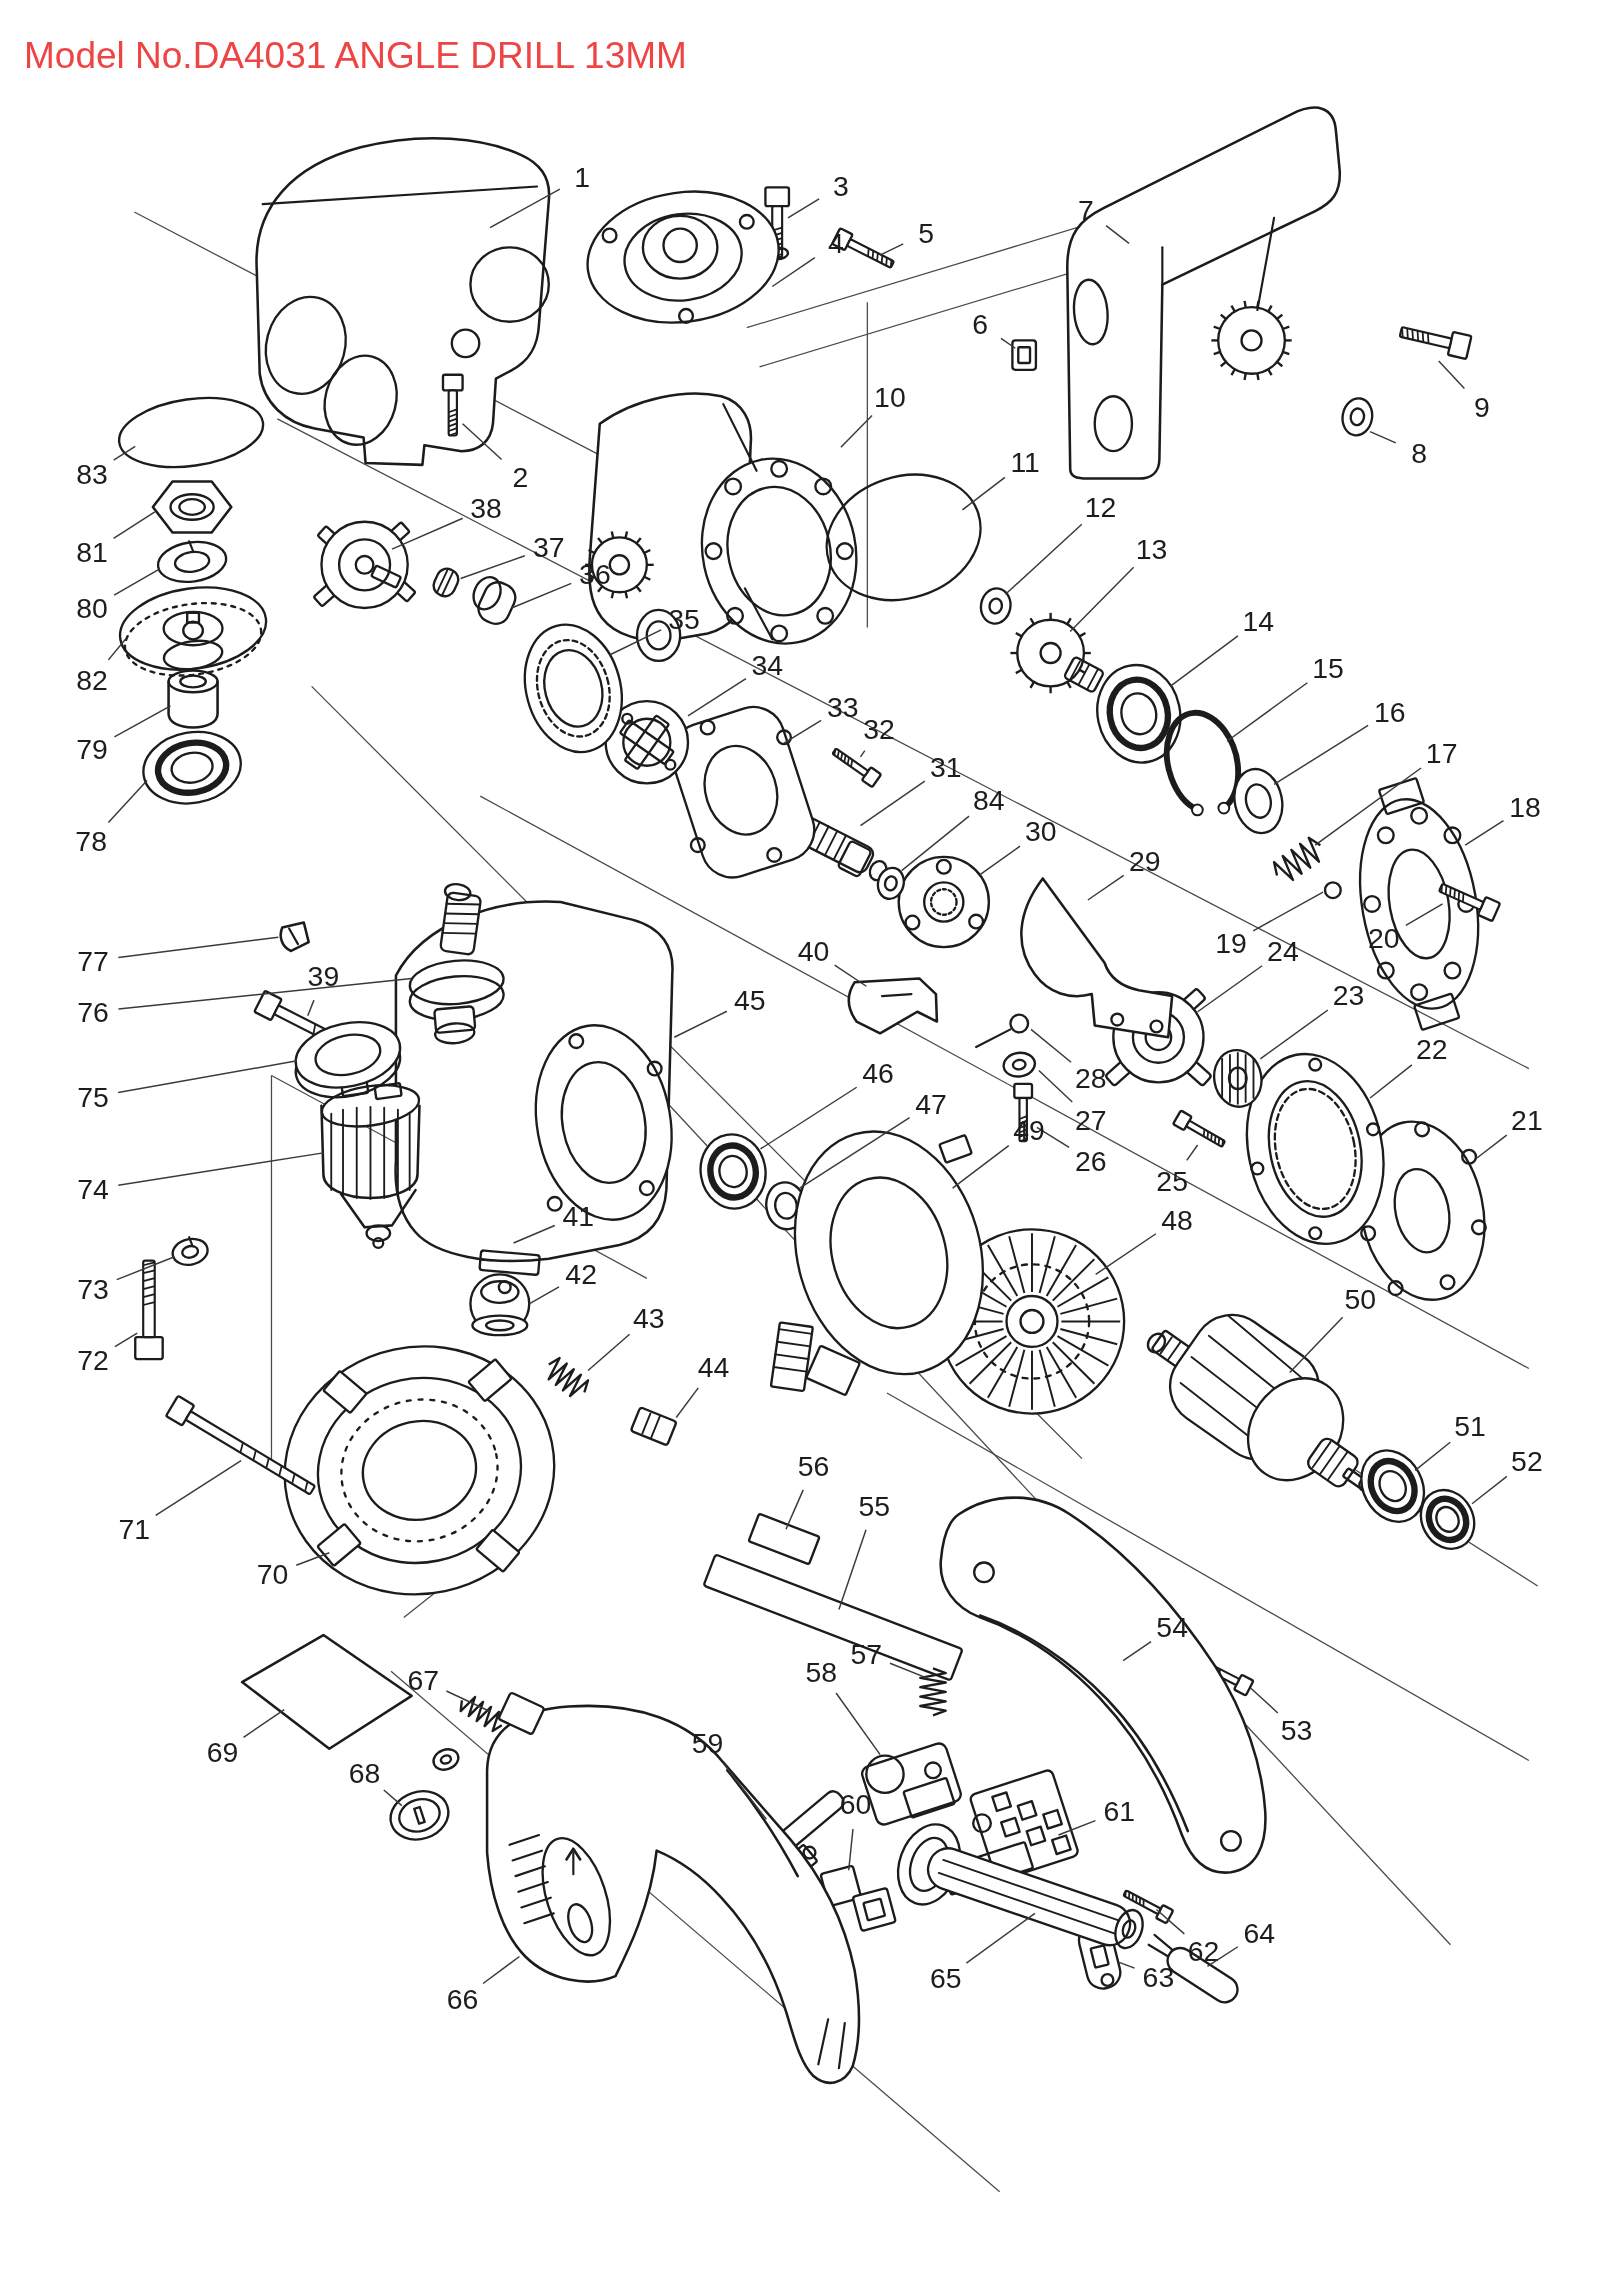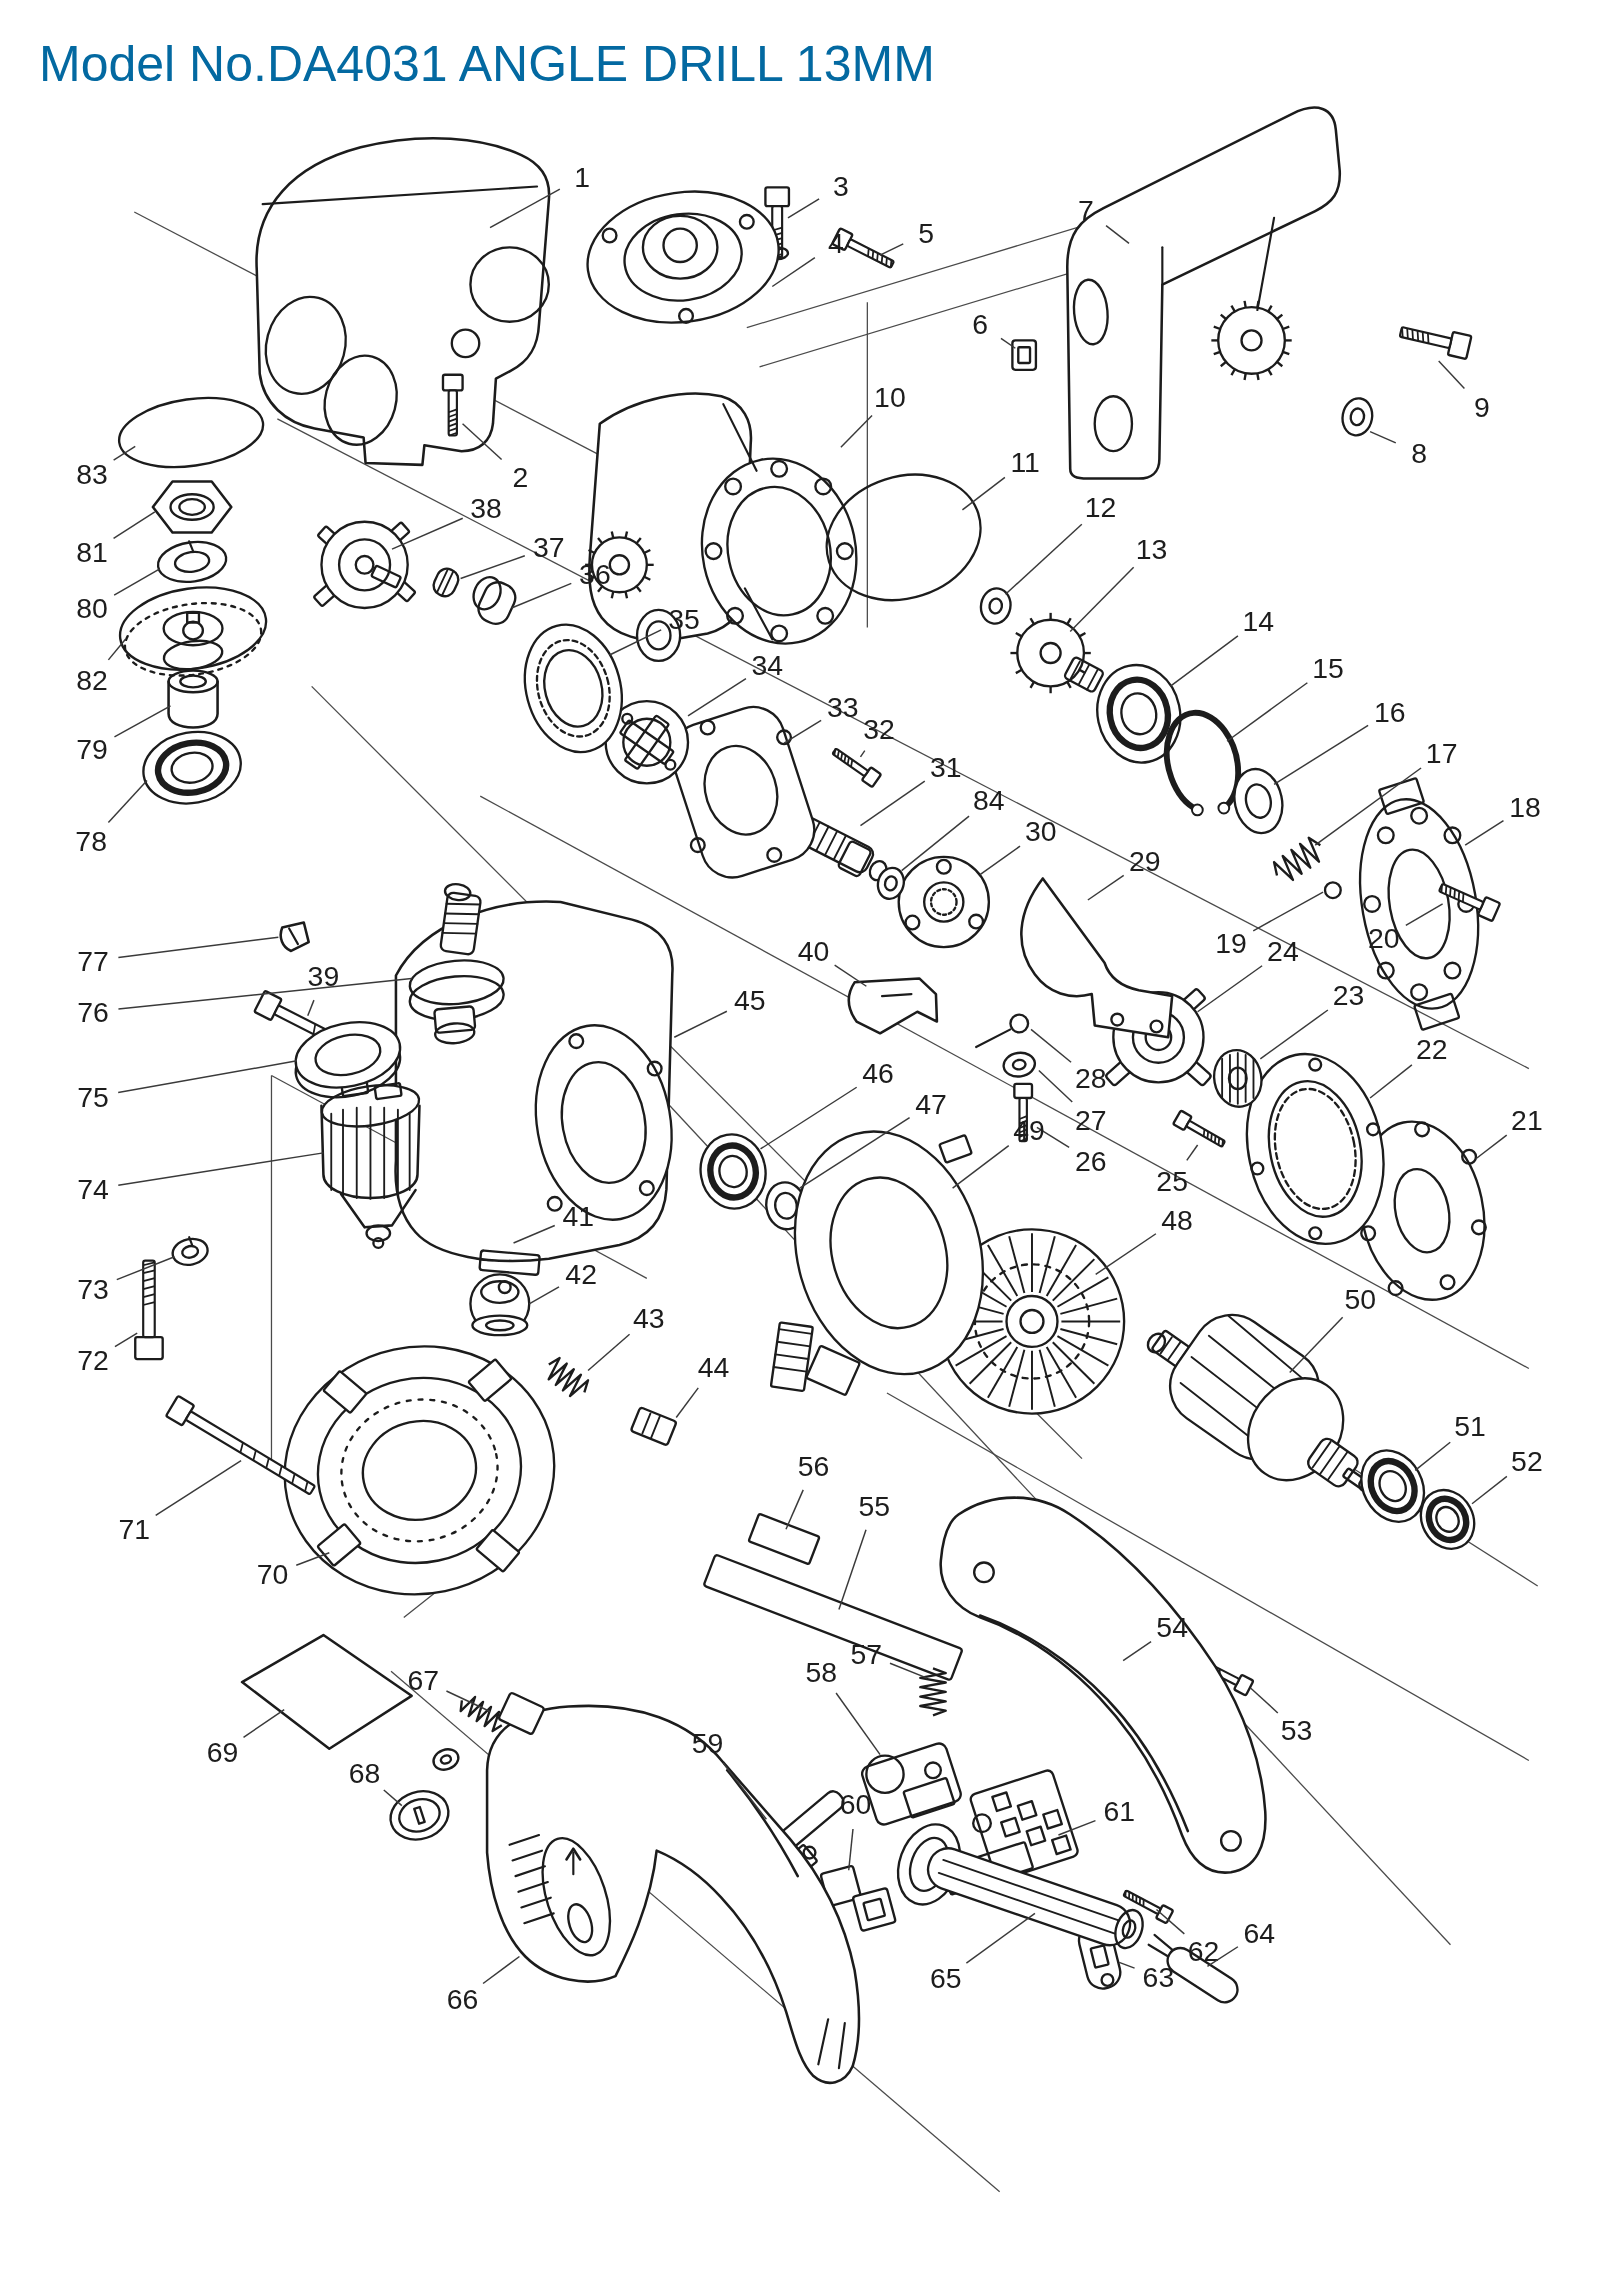--- a/index.html
+++ b/index.html
@@ -1,19 +1,19 @@
 <!DOCTYPE html>
 <html><head>
 <meta charset="utf-8">
 <style>
   html,body{margin:0;padding:0;background:#fff;}
   .page{position:relative;width:1621px;height:2293px;background:#fff;overflow:hidden;
         font-family:"Liberation Sans",sans-serif;}
-  .title{position:absolute;left:39px;top:35px;margin:0;font-size:50px;font-weight:500;
-         color:#0369a1;letter-spacing:0;font-family:"Liberation Sans",sans-serif;white-space:nowrap;}
+  .title{position:absolute;left:24px;top:35px;margin:0;font-size:37px;font-weight:500;
+         color:#ef4444;letter-spacing:0;font-family:"Liberation Sans",sans-serif;white-space:nowrap;}
   svg{position:absolute;left:0;top:0;width:1621px;height:2293px;}
   svg text{font-family:"Liberation Sans",sans-serif;font-size:29px;font-weight:500;}
 </style>
 </head>
 <body>
 
 <div class="page">
   <h1 class="title">Model No.DA4031 ANGLE DRILL 13MM</h1>
   <svg id="diagram" viewBox="0 0 1654 2339" xmlns="http://www.w3.org/2000/svg">
       <g>

